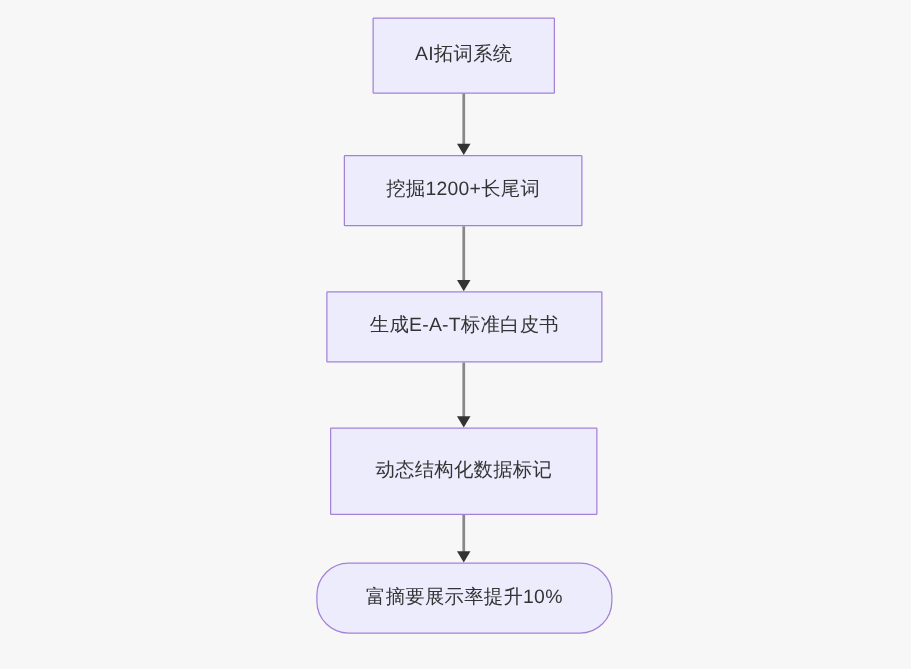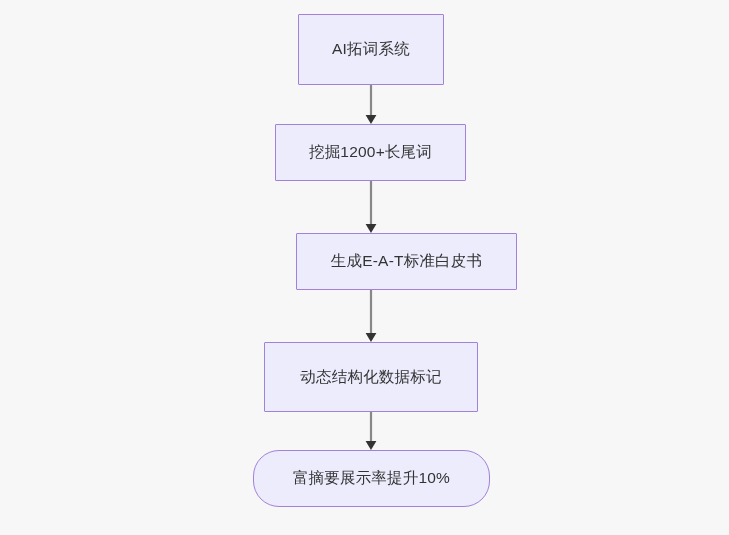--- a/index.html
+++ b/index.html
@@ -73,29 +73,29 @@
     </svg>
   </div>
 
   <div class="flow-edge" style="left:361px; top:398px; width:20px; height:52px;">
     <svg width="20" height="52" viewBox="0 0 20 52" xmlns="http://www.w3.org/2000/svg">
       <line x1="10" y1="0" x2="10" y2="44" stroke="#888888" stroke-width="2.2"></line>
       <polygon points="10,52 4.6,43 15.4,43" fill="#333333"></polygon>
     </svg>
   </div>
 
-  <div class="flow-node" style="left:298px; top:14px; width:146px; height:71px;">
+  <div class="flow-node" style="left:298px; top:14px; width:146px; height:61px;">
     <span class="flow-node-label">AI拓词系统</span>
   </div>
 
   <div class="flow-node" style="left:275px; top:124px; width:191px; height:57px;">
     <span class="flow-node-label">挖掘1200+长尾词</span>
   </div>
 
-  <div class="flow-node" style="left:261px; top:233px; width:221px; height:57px;margin-left:35px;">
+  <div class="flow-node" style="left:261px; top:233px; width:221px; height:57px;">
     <span class="flow-node-label">生成E-A-T标准白皮书</span>
   </div>
 
   <div class="flow-node" style="left:264px; top:342px; width:214px; height:70px;">
     <span class="flow-node-label">动态结构化数据标记</span>
   </div>
 
   <div class="flow-node" style="left:253px; top:450px; width:237px; height:57px;border-radius:26px;">
     <span class="flow-node-label">富摘要展示率提升10%</span>
   </div>

